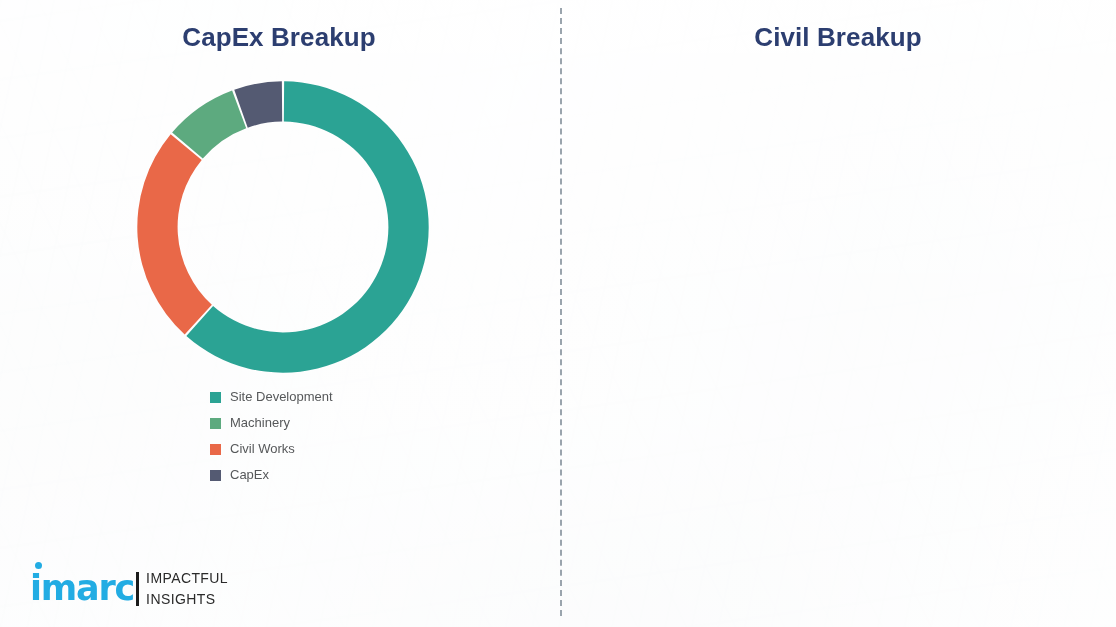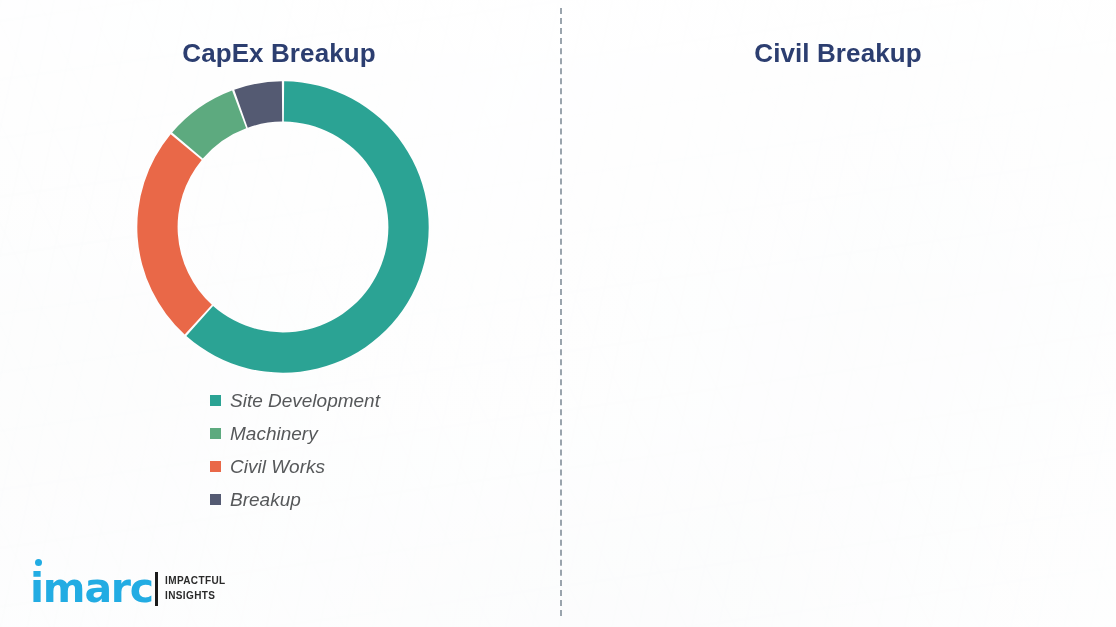--- a/index.html
+++ b/index.html
@@ -40,21 +40,21 @@
     width: 0; height: 608px;
     border-left: 2px dashed #9aa4ad;
   }
 
   .panel { position: absolute; top: 0; height: 627px; }
   .panel-left  { left: 0px;   width: 558px; }
   .panel-right { left: 560px; width: 556px; }
 
   .panel-title {
     position: absolute;
-    top: 38px; left: 0; right: 0;
+    top: 22px; left: 0; right: 0;
     text-align: center;
     font-size: 26px;
     font-weight: bold;
     color: #2c3e70;
     letter-spacing: 0.1px;
   }
 
   .donut-wrap { position: absolute; }
   .donut-left  { left: 128px; top: 72px; width: 310px; height: 310px; }
   .donut-wrap svg { display: block; width: 100%; height: 100%; }
@@ -67,59 +67,58 @@
     align-items: center;
     margin-bottom: 11px;
   }
 
   .legend-swatch {
     width: 11px; height: 11px;
     margin-right: 9px;
     flex: 0 0 11px;
   }
   .legend-label {
-    font-size: 19px;
+    font-size: 13px;
     color: #56585a;
     line-height: 1.15;
     white-space: nowrap;
-    font-style: italic;
   }
 
   
   #logo {
     position: absolute;
     left: 30px; bottom: 18px;
     display: flex;
     align-items: center;
   }
   .logo-word {
     position: relative;
     font-family: "DejaVu Sans", sans-serif;
-    font-size: 41px;
+    font-size: 35px;
     font-weight: bold;
     color: #22ace3;
     letter-spacing: -1.2px;
     line-height: 1;
   }
   .logo-dot {
     position: absolute;
     left: 5px; top: -9px;
     width: 7px; height: 7px;
     border-radius: 50%;
     background: #22ace3;
   }
   .logo-bar {
     width: 3px; height: 34px;
     background: #1b1b1b;
     margin: 0 7px 0 2px;
   }
   .logo-tag {
     font-family: "Liberation Sans", sans-serif;
-    font-size: 10px;
-    font-weight: bold;
+    font-size: 14px;
+    font-weight: normal;
     color: #2a2a2a;
     line-height: 1.45;
     letter-spacing: 0.4px;
   }
 </style>
 </head>
 <body>
 
 <div id="stage">
 
@@ -150,21 +149,21 @@
       <div class="legend-item">
         <span class="legend-swatch" style="background:#5daa7f"></span>
         <span class="legend-label">Machinery</span>
       </div>
       <div class="legend-item">
         <span class="legend-swatch" style="background:#e96848"></span>
         <span class="legend-label">Civil Works</span>
       </div>
       <div class="legend-item">
         <span class="legend-swatch" style="background:#545a72"></span>
-        <span class="legend-label">Breakup</span>
+        <span class="legend-label">CapEx</span>
       </div>
     </div>
   </div>
 
   <div class="panel panel-right">
     <div class="panel-title">Civil Breakup</div>
 
   </div>
 
   <div id="logo">

